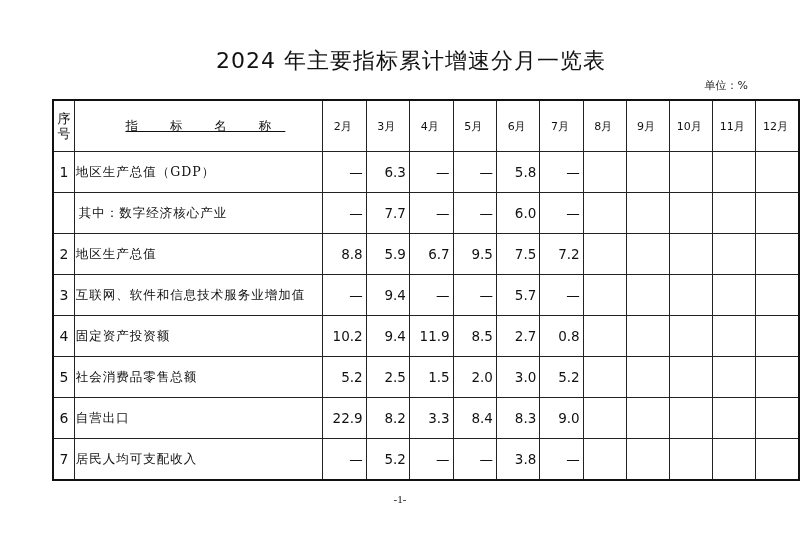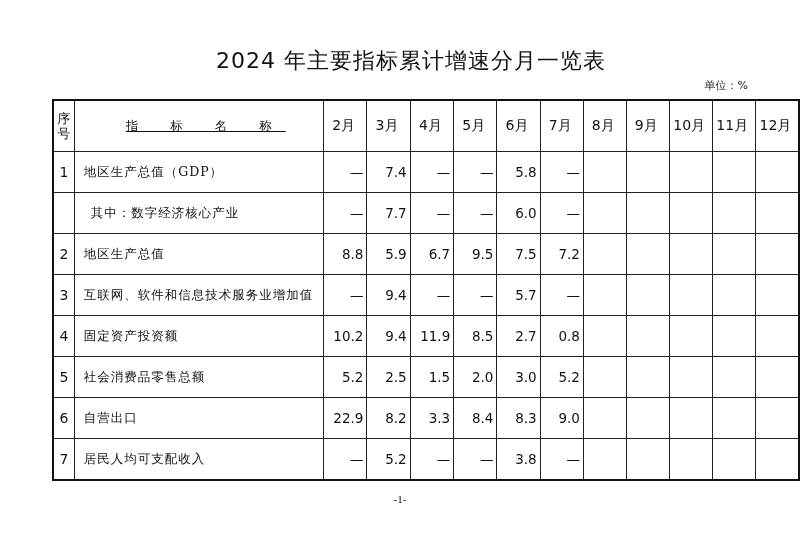--- a/index.html
+++ b/index.html
@@ -5,25 +5,25 @@
   html, body { margin:0; padding:0; background:#fff; }
   body { width:800px; height:547px; position:relative; overflow:hidden; font-family:"DejaVu Sans","Liberation Sans",sans-serif; color:#111; }
   .title { position:absolute; left:11px; width:800px; top:46px; text-align:center; font-size:22px; letter-spacing:1px; color:#111; }
   .unit { position:absolute; right:52px; top:78px; font-size:11px; color:#222; }
   table { position:absolute; left:52px; top:99px; border-collapse:collapse; table-layout:fixed; border:2px solid #111; }
   td, th { border:1px solid #222; padding:0; font-weight:normal; font-size:13px; }
   th { height:50px; text-align:center; }
   td { height:40px; }
   .seq { width:20px; text-align:center; font-size:14px; }
   .seqh { font-size:13px; line-height:15px; }
-  .name { width:240px; text-align:left; padding-left:9px; font-family:"DejaVu Serif","Liberation Serif",serif; font-size:12.5px; letter-spacing:1px; }
-  .name.sub { padding-left:16px;margin-top:12px; }
+  .name { width:240px; text-align:left; padding-left:1px; font-family:"DejaVu Serif","Liberation Serif",serif; font-size:12.5px; letter-spacing:1px; }
+  .name.sub { padding-left:4px;margin-top:12px; }
   .nameh { letter-spacing:14px; font-family:"DejaVu Serif","Liberation Serif",serif;text-decoration:underline; }
   .m { width:40px; text-align:right; padding-right:3px; font-size:13.5px; }
-  .mh { text-align:center; font-size:14px; }
+  .mh { text-align:center; font-size:11px; }
   .page { position:absolute; left:0; width:800px; top:493px; text-align:center; font-family:"Liberation Serif",serif; font-size:11px; }
 </style>
 </head>
 <body>
 
 <div class="title">2024 年主要指标累计增速分月一览表</div>
 <div class="unit">单位：%</div>
 
 <table>
   <thead>
@@ -41,21 +41,21 @@
       <th class="m mh" style="width:38px">10月</th>
       <th class="m mh">11月</th>
       <th class="m mh">12月</th>
     </tr>
   </thead>
   <tbody id="tbody">
       <tr>
         <td class="seq">1</td>
         <td class="name">地区生产总值（GDP）</td>
         <td class="m">—</td>
-        <td class="m">7.4</td>
+        <td class="m">6.3</td>
         <td class="m">—</td>
         <td class="m">—</td>
         <td class="m">5.8</td>
         <td class="m">—</td>
         <td class="m"></td>
         <td class="m"></td>
         <td class="m"></td>
         <td class="m"></td>
         <td class="m"></td>
       </tr>

